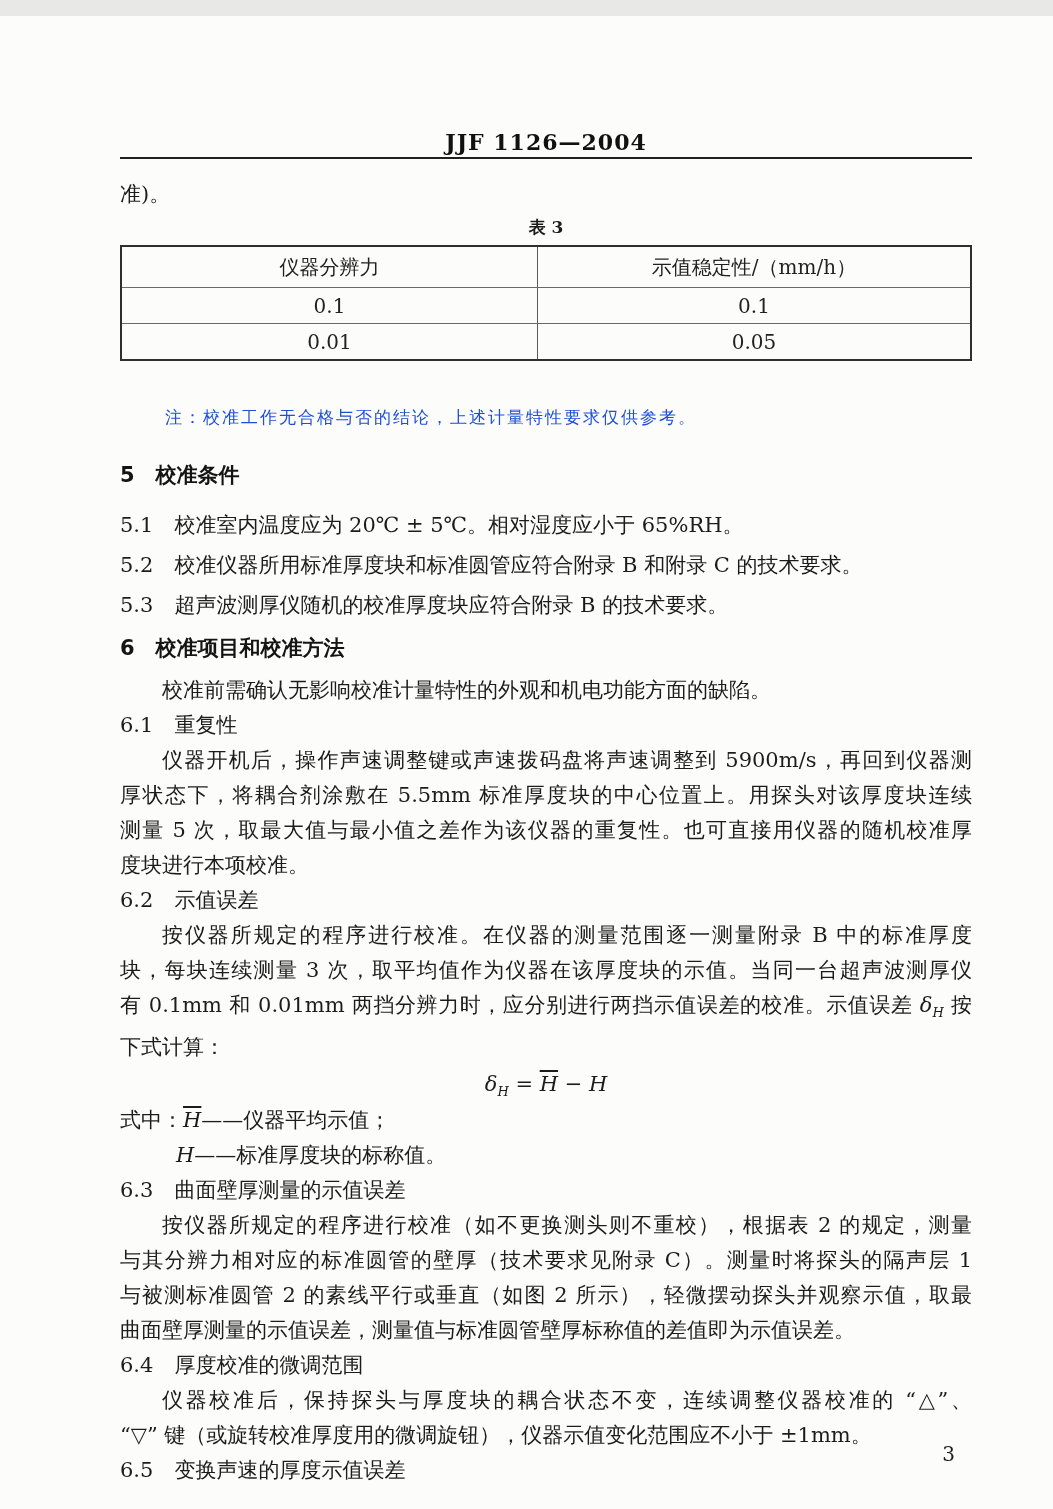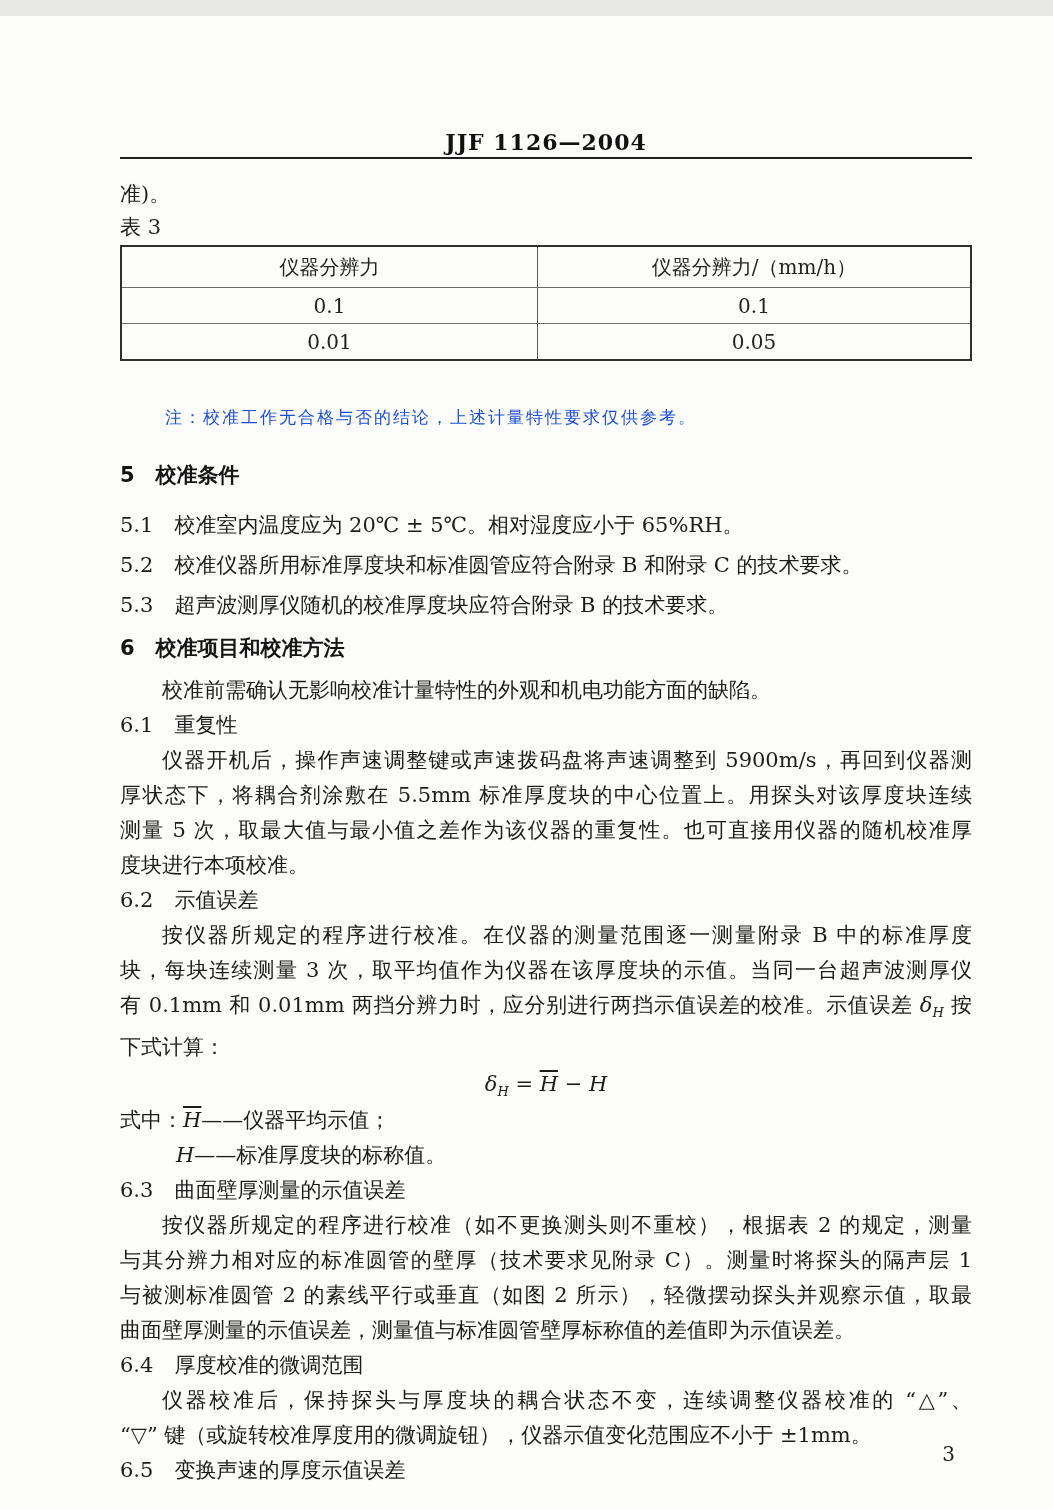--- a/index.html
+++ b/index.html
@@ -22,21 +22,21 @@
     font-size:22px;
     line-height:28px;
     letter-spacing:1px;
     color:#111;
   }
   .header-rule{
     height:2px;background:#1f1f1f;margin-top:1px;
   }
   .carryover{margin-top:20px;line-height:30px;}
   .table-caption{
-    margin-top:4px;text-align:left;line-height:28px;font-size:21px;
+    margin-top:4px;text-align:center;line-height:28px;font-size:17px;font-weight:bold;
   }
   table.t3{
     margin-top:4px;width:100%;
     border-collapse:collapse;
     border:2px solid #2f2f2f;
     font-size:20px;color:#222;
   }
   table.t3 td{
     text-align:center;
     border-bottom:1px solid #6a6a6a;
@@ -84,21 +84,21 @@
   <div class="header-rule"></div>
 
   <div class="carryover">准)。</div>
 
   <div class="table-caption">表 3</div>
 
   <table class="t3">
     <tbody>
       <tr class="hdr">
         <td class="c1">仪器分辨力</td>
-        <td>仪器分辨力/（mm/h）</td>
+        <td>示值稳定性/（mm/h）</td>
       </tr>
       <tr class="data">
         <td class="c1">0.1</td>
         <td>0.1</td>
       </tr>
       <tr class="data">
         <td class="c1">0.01</td>
         <td>0.05</td>
       </tr>
     </tbody>

